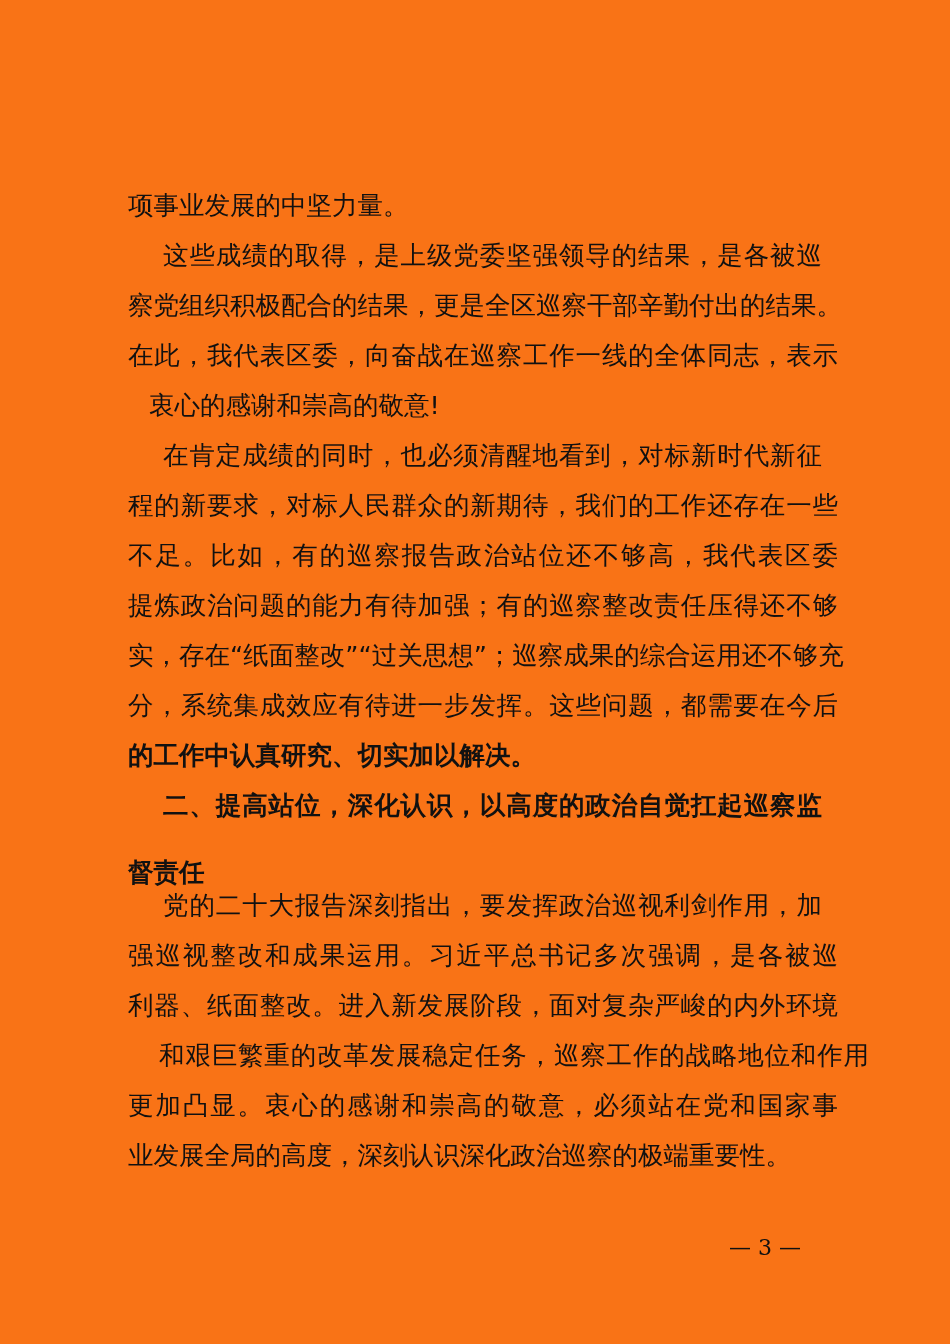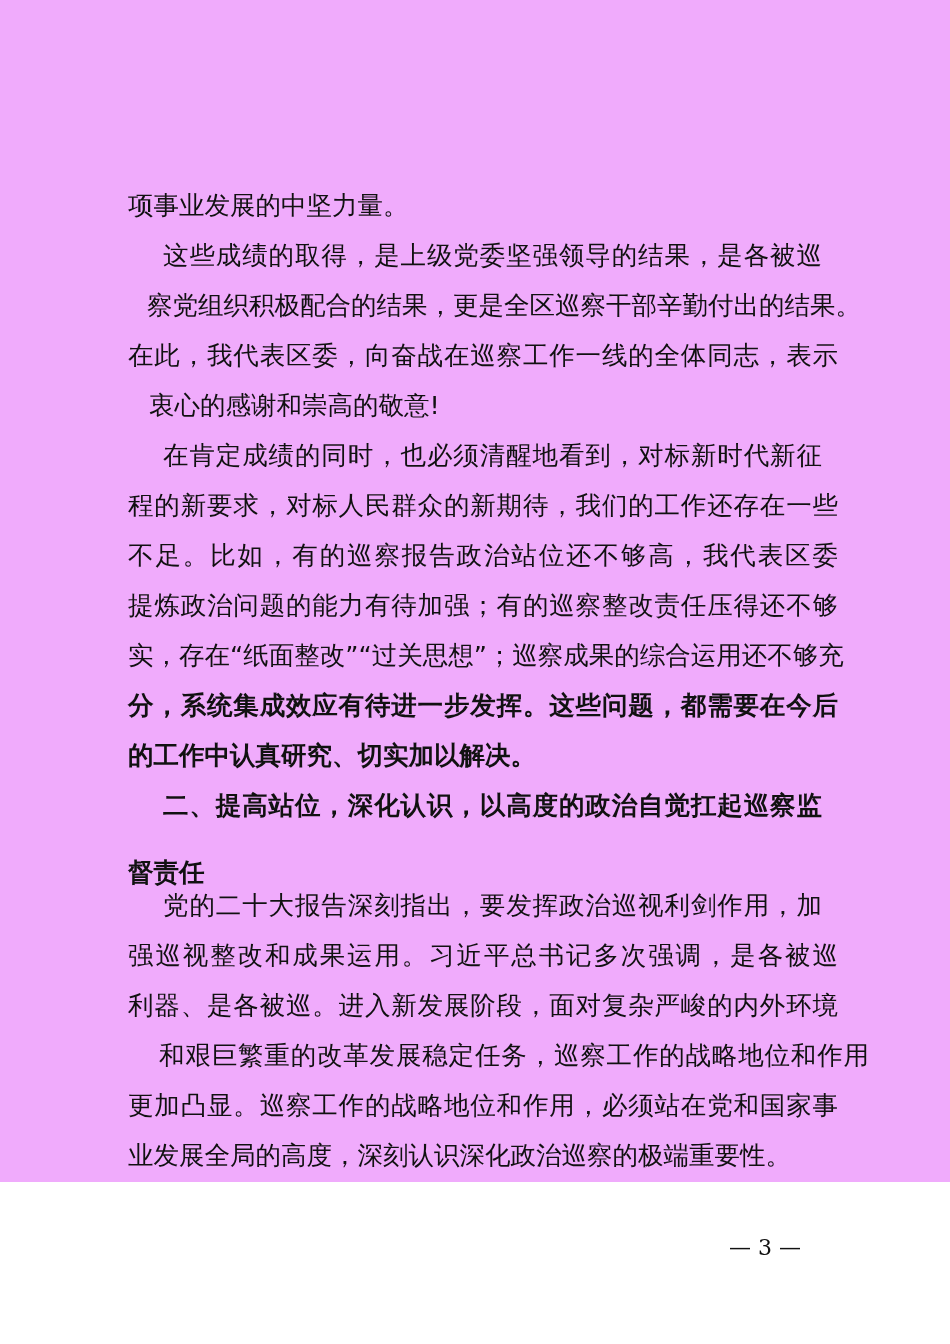--- a/index.html
+++ b/index.html
@@ -1,18 +1,18 @@
 <!DOCTYPE html>
 <html><head>
 <meta charset="utf-8">
 <style>
   html, body { margin: 0; padding: 0; background: #ffffff; }
   body { width: 950px; height: 1344px; position: relative; overflow: hidden; }
   .page {
-    position: absolute; left: 0; top: 0; width: 950px; height: 1182px; background: #f0abfc;
+    position: absolute; left: 0; top: 0; width: 950px; height: 1344px; background: #f97316;
   }
   .line {
     position: absolute;
     left: 128px;
     width: 710px;
     height: 40px;
     line-height: 40px;
     font-family: "DejaVu Sans", "Liberation Sans", sans-serif;
     font-size: 25.5px;
     color: #111;
@@ -35,33 +35,33 @@
     color: #111;
   }
 </style>
 </head>
 <body>
 
 <div class="page">
   <div id="lines-container">
       <div class="line last" style="top: 185px;">项事业发展的中坚力量。</div>
       <div class="line indent" style="top: 235px;">这些成绩的取得，是上级党委坚强领导的结果，是各被巡</div>
-      <div class="line" style="top: 285px; margin-left: 19px;">察党组织积极配合的结果，更是全区巡察干部辛勤付出的结果。</div>
+      <div class="line" style="top: 285px;">察党组织积极配合的结果，更是全区巡察干部辛勤付出的结果。</div>
       <div class="line" style="top: 335px;">在此，我代表区委，向奋战在巡察工作一线的全体同志，表示</div>
       <div class="line last" style="top: 385px; margin-left: 21px;">衷心的感谢和崇高的敬意!</div>
       <div class="line indent" style="top: 435px;">在肯定成绩的同时，也必须清醒地看到，对标新时代新征</div>
       <div class="line" style="top: 485px;">程的新要求，对标人民群众的新期待，我们的工作还存在一些</div>
       <div class="line" style="top: 535px;">不足。比如，有的巡察报告政治站位还不够高，我代表区委</div>
       <div class="line" style="top: 585px;">提炼政治问题的能力有待加强；有的巡察整改责任压得还不够</div>
       <div class="line" style="top: 635px;">实，存在“纸面整改”“过关思想”；巡察成果的综合运用还不够充</div>
-      <div class="line" style="top: 685px; font-weight: bold;">分，系统集成效应有待进一步发挥。这些问题，都需要在今后</div>
+      <div class="line" style="top: 685px;">分，系统集成效应有待进一步发挥。这些问题，都需要在今后</div>
       <div class="line last" style="top: 735px; font-weight: bold;">的工作中认真研究、切实加以解决。</div>
       <div class="line indent bold" style="top: 785px;">二、提高站位，深化认识，以高度的政治自觉扛起巡察监</div>
       <div class="line last bold" style="top: 852px;">督责任</div>
       <div class="line indent" style="top: 885px;">党的二十大报告深刻指出，要发挥政治巡视利剑作用，加</div>
       <div class="line" style="top: 935px;">强巡视整改和成果运用。习近平总书记多次强调，是各被巡</div>
-      <div class="line" style="top: 985px;">利器、是各被巡。进入新发展阶段，面对复杂严峻的内外环境</div>
+      <div class="line" style="top: 985px;">利器、纸面整改。进入新发展阶段，面对复杂严峻的内外环境</div>
       <div class="line" style="top: 1035px; margin-left: 31px;">和艰巨繁重的改革发展稳定任务，巡察工作的战略地位和作用</div>
-      <div class="line" style="top: 1085px;">更加凸显。巡察工作的战略地位和作用，必须站在党和国家事</div>
+      <div class="line" style="top: 1085px;">更加凸显。衷心的感谢和崇高的敬意，必须站在党和国家事</div>
       <div class="line last" style="top: 1135px;">业发展全局的高度，深刻认识深化政治巡察的极端重要性。</div>
     </div>
   <div class="page-number">— 3 —</div>
 </div>
 
 </body></html>

